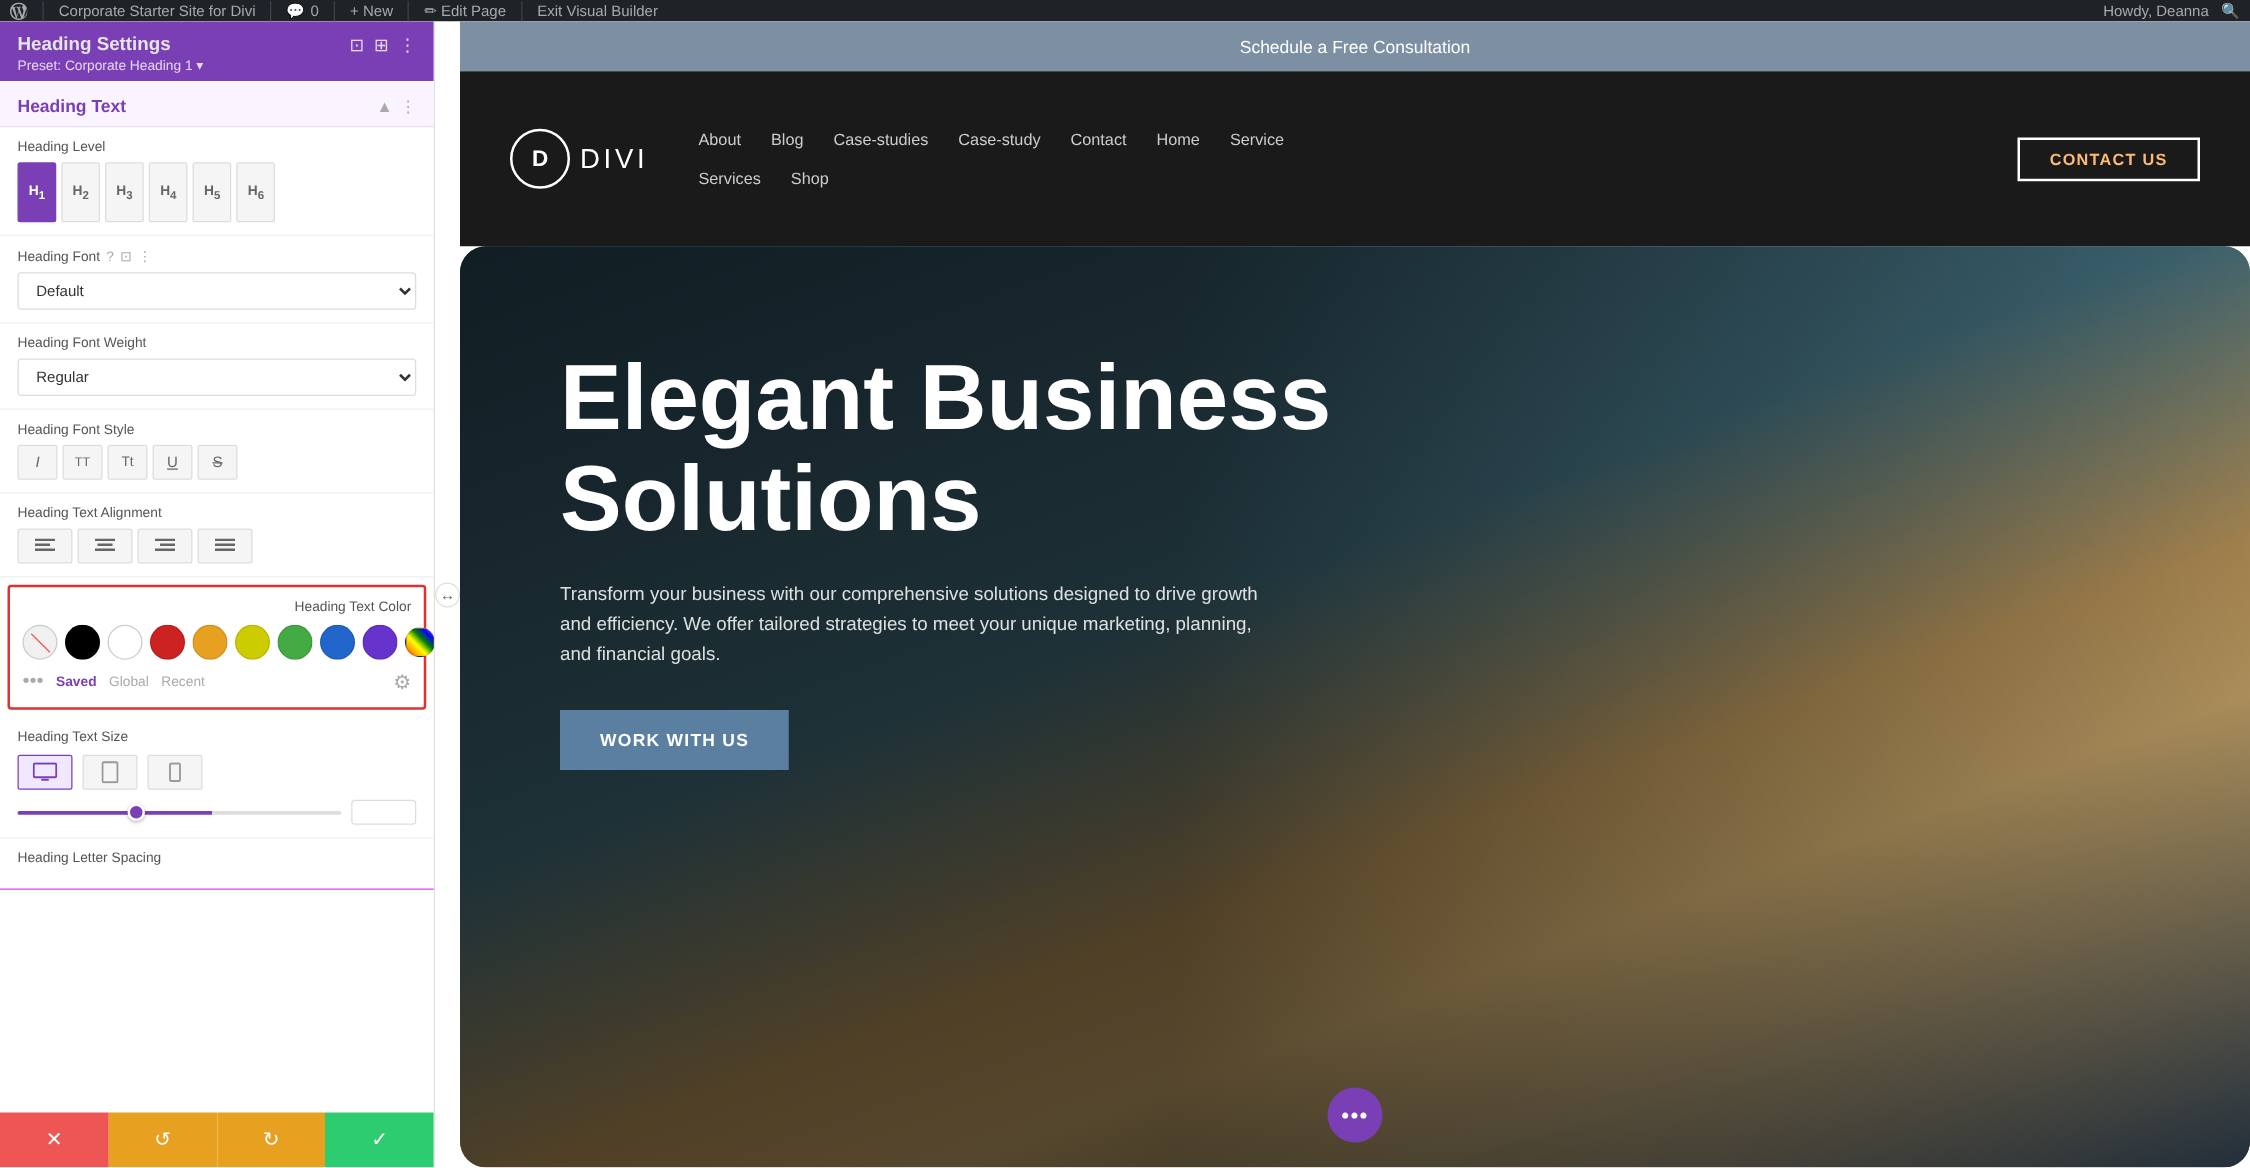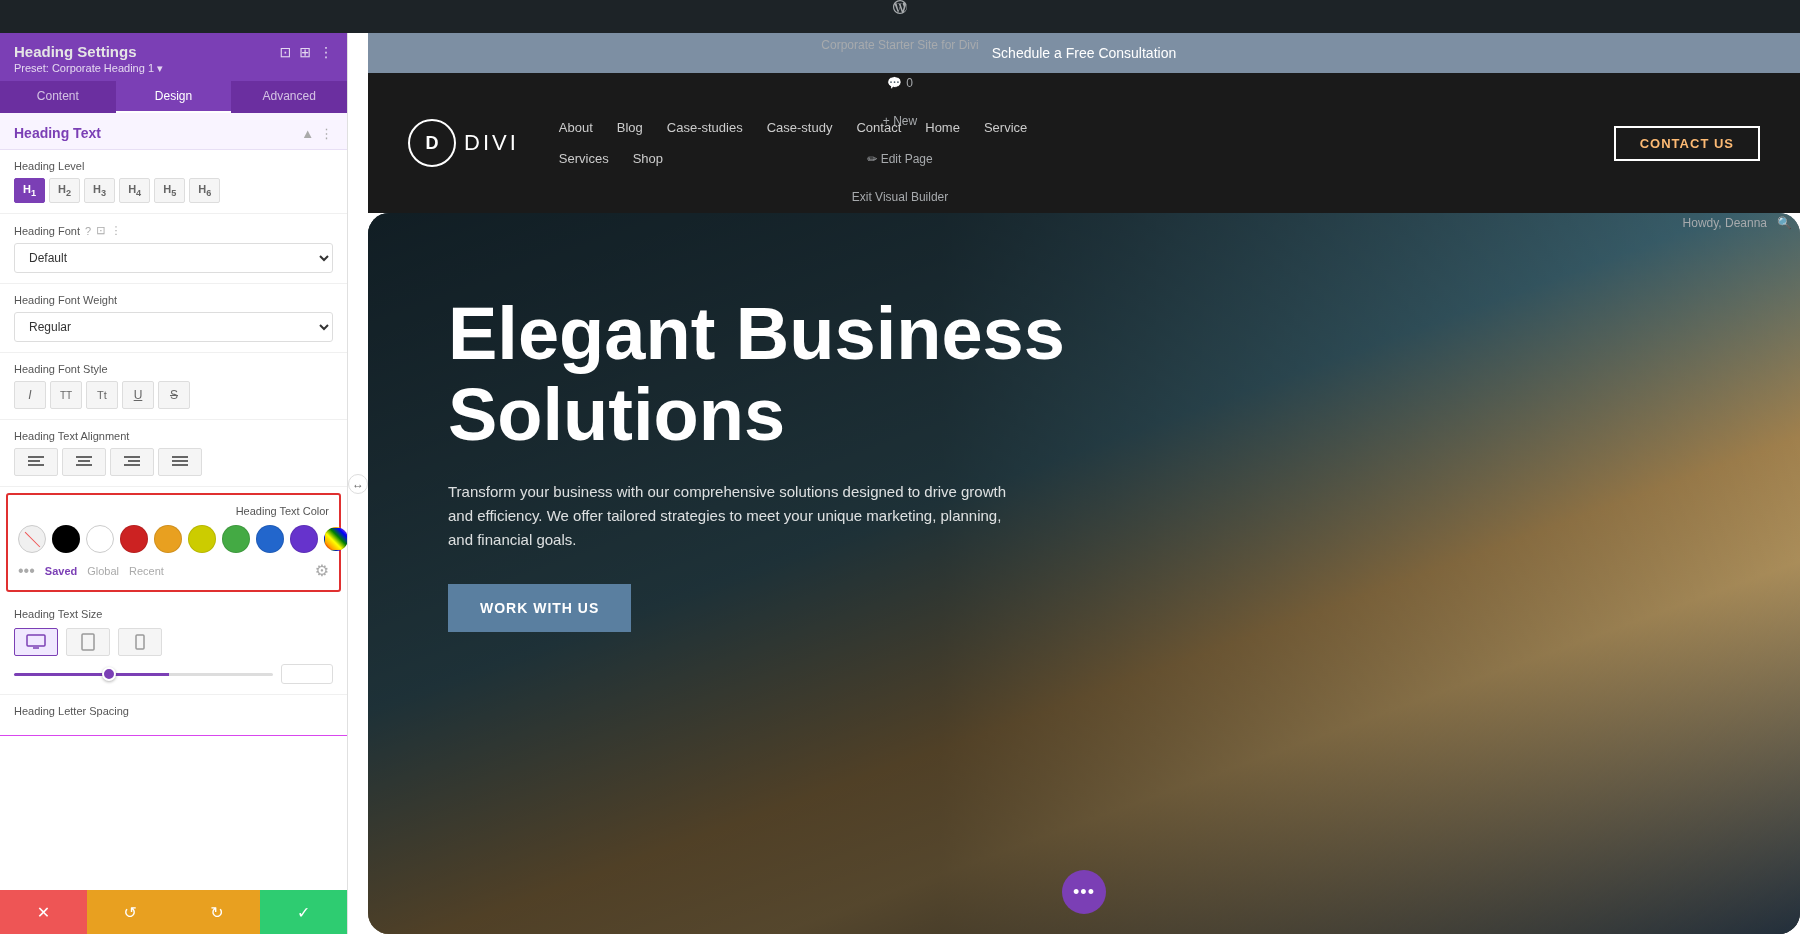--- a/index.html
+++ b/index.html
@@ -1,28 +1,27 @@
 <!DOCTYPE html>
 <html><head>
   <meta charset="utf-8">
   <style>
     * { box-sizing: border-box; margin: 0; padding: 0; }
     body { font-family: -apple-system, BlinkMacSystemFont, 'Segoe UI', sans-serif; width: 1800px; height: 934px; overflow: hidden; display: flex; flex-direction: column; }
 
     
     .wp-bar {
-      height: 33px;
+      height: 17px;
       background: #1d2327;
       display: flex;
       align-items: center;
       padding: 0 8px;
       gap: 12px;
       flex-shrink: 0;
       z-index: 100;
-      flex-direction: column;
     }
     .wp-bar-item {
       color: #a7aaad;
       font-size: 12px;
       display: flex;
       align-items: center;
       gap: 4px;
       cursor: pointer;
       white-space: nowrap;
     }
@@ -154,21 +153,21 @@
       font-size: 11px;
       cursor: pointer;
     }
 
     
     .heading-levels {
       display: flex;
       gap: 4px;
     }
     .heading-level-btn {
-      padding: 4px 8px;
+      padding: 16px 8px;
       border: 1px solid #ddd;
       background: #f5f5f5;
       font-size: 11px;
       color: #666;
       cursor: pointer;
       border-radius: 2px;
       font-weight: 600;
     }
     .heading-level-btn.active {
       background: #7b3fb5;
@@ -608,31 +607,20 @@
         <span class="panel-title">Heading Settings</span>
         <div class="panel-header-icons">
           <span class="panel-header-icon">⊡</span>
           <span class="panel-header-icon">⊞</span>
           <span class="panel-header-icon">⋮</span>
         </div>
       </div>
       <div class="panel-preset">Preset: Corporate Heading 1 ▾</div>
     </div>
 
-    <div class="panel-tabs">
-      <div class="panel-tab">
-        <span>Content</span>
-      </div>
-      <div class="panel-tab active">
-        <span>Design</span>
-      </div>
-      <div class="panel-tab">
-        <span>Advanced</span>
-      </div>
-    </div>
 
     <div class="panel-content">
 
       <div class="section-header">
         <span class="section-title">Heading Text</span>
         <div class="section-controls">
           <span class="section-control-btn">▲</span>
           <span class="section-control-btn">⋮</span>
         </div>
       </div>

